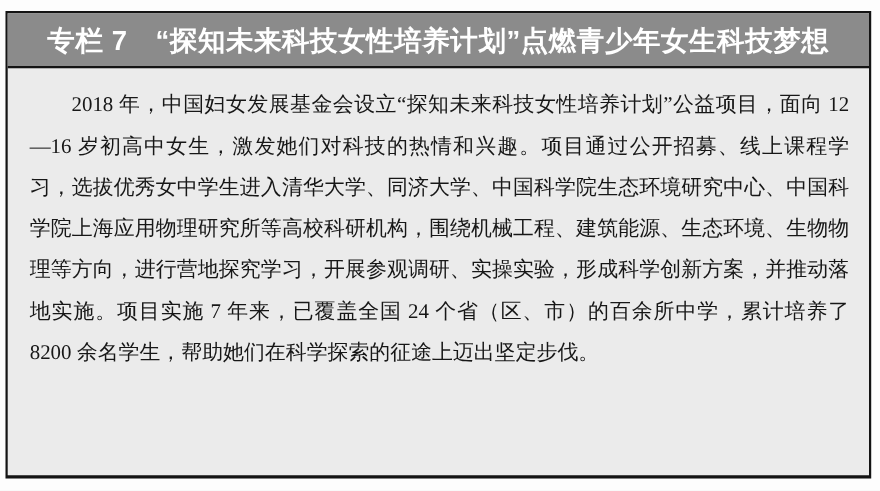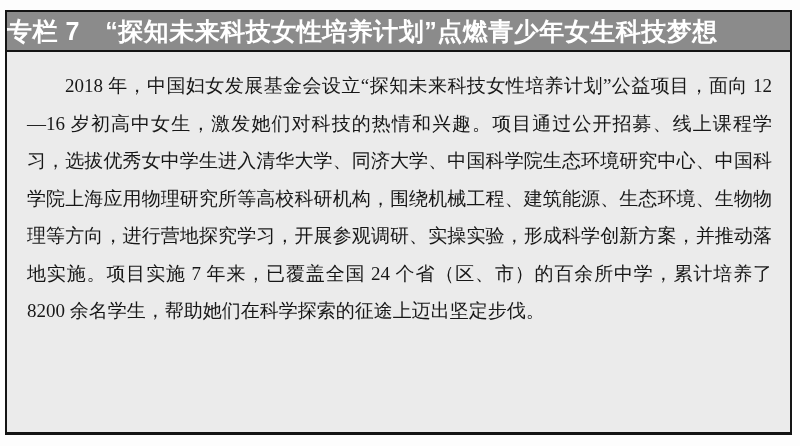--- a/index.html
+++ b/index.html
@@ -19,26 +19,27 @@
     left: 5px;
     top: 10px;
     width: 787px;
     height: 425px;
     box-sizing: border-box;
     border: 2px solid var(--border-color, #141414);
     border-bottom-width: 3px;
     background: var(--body-bg, #ebebeb);
   }
   .panel-header {
-    height: 40px;
+    height: 50px;
     box-sizing: border-box;
     background: var(--header-bg, #8b8b8b);
     border-bottom: 2px solid var(--border-color, #141414);
     display: flex;
     align-items: center;
+    justify-content: center;
   }
   .panel-title {
     color: var(--header-fg, #ffffff);
     font-family: "Liberation Sans", sans-serif;
     font-weight: bold;
     font-size: 25px;
     letter-spacing: 0.5px;
     white-space: nowrap;
   }
   .panel-body {

